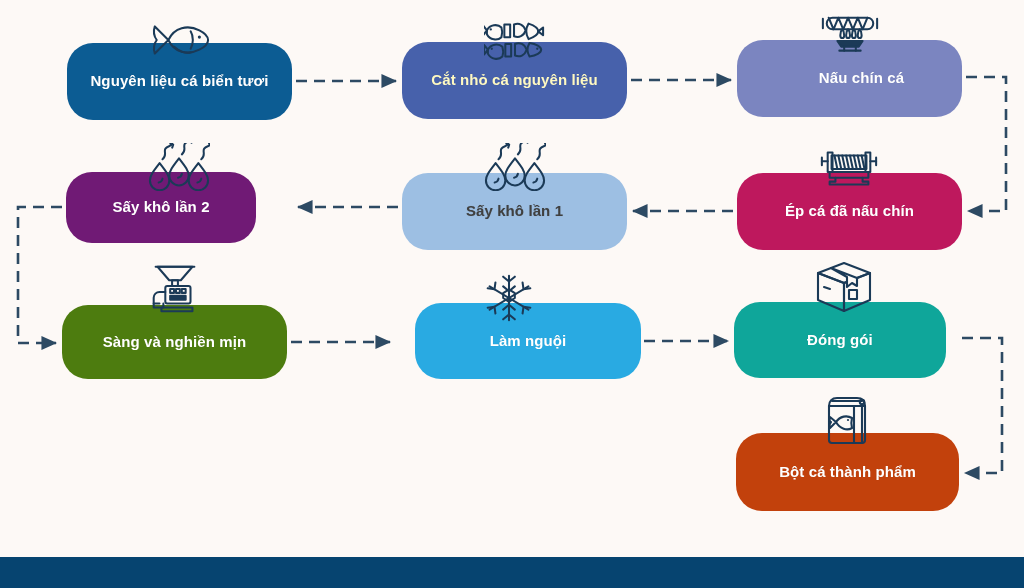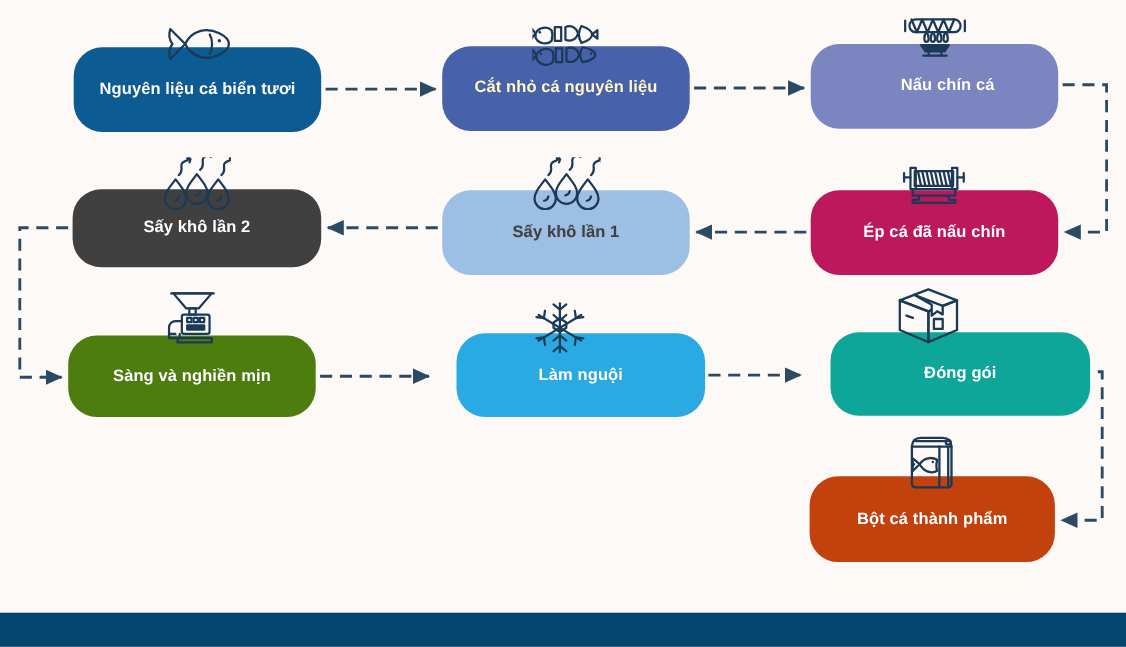--- a/index.html
+++ b/index.html
@@ -153,21 +153,21 @@
           <path d="M11,40 a5,5 0 0 0 4,-4"></path>
           <path d="M32,15 c-7,9 -10,13 -10,18 a10,10 0 0 0 20,0 c0,-5 -3,-9 -10,-18 z"></path>
           <path d="M35,11 c5,-4 1,-8 3,-11 2,-3 6,-2 7,-5"></path>
           <path d="M43,-5 l3,1 -1,3"></path>
           <path d="M31,35 a5,5 0 0 0 4,-4"></path>
           <path d="M52,20 c-7,9 -10,13 -10,18 a10,10 0 0 0 20,0 c0,-5 -3,-9 -10,-18 z"></path>
           <path d="M55,16 c5,-4 1,-8 3,-11 2,-3 6,-2 7,-5"></path>
           <path d="M63,0 l3,1 -1,3"></path>
           <path d="M51,40 a5,5 0 0 0 4,-4"></path>
         </svg></div>
-      <div class="node" style="left: 66px; top: 172px; width: 226px; height: 71px; background: #404040;">
+      <div class="node" style="left: 66px; top: 172px; width: 190px; height: 71px; background: #701a75;">
         <div class="node-label" style="color: rgb(255, 255, 255);">Sấy khô lần 2</div>
       </div>
       <div class="node-icon" style="left: 148px; top: 143px; width: 62px; height: 48px;"><svg width="62" height="48" viewBox="0 0 64 48" fill="none" stroke="#1b3a57" stroke-width="2.1" stroke-linecap="round" stroke-linejoin="round" xmlns="http://www.w3.org/2000/svg">
           <path d="M12,20 c-7,9 -10,13 -10,18 a10,10 0 0 0 20,0 c0,-5 -3,-9 -10,-18 z"></path>
           <path d="M15,16 c5,-4 1,-8 3,-11 2,-3 6,-2 7,-5"></path>
           <path d="M23,0 l3,1 -1,3"></path>
           <path d="M11,40 a5,5 0 0 0 4,-4"></path>
           <path d="M32,15 c-7,9 -10,13 -10,18 a10,10 0 0 0 20,0 c0,-5 -3,-9 -10,-18 z"></path>
           <path d="M35,11 c5,-4 1,-8 3,-11 2,-3 6,-2 7,-5"></path>
           <path d="M43,-5 l3,1 -1,3"></path>
@@ -199,21 +199,21 @@
       <div class="node-icon" style="left: 478px; top: 272px; width: 62px; height: 52px;"><svg width="62" height="52" viewBox="0 0 64 52" fill="none" stroke="#1b3a57" stroke-width="2.1" stroke-linecap="round" stroke-linejoin="round" xmlns="http://www.w3.org/2000/svg">
           <path d="M32,3 v46"></path>
           <path d="M12,14 L52,38"></path>
           <path d="M52,14 L12,38"></path>
           <path d="M32,9 l-6,-5 M32,9 l6,-5 M32,43 l-6,5 M32,43 l6,5"></path>
           <path d="M32,19 l-6,-5 M32,19 l6,-5 M32,33 l-6,5 M32,33 l6,5"></path>
           <path d="M17,17 l-7,-1 M17,17 l1,-7 M47,35 l7,1 M47,35 l-1,7"></path>
           <path d="M47,17 l7,-1 M47,17 l-1,-7 M17,35 l-7,1 M17,35 l1,7"></path>
           <path d="M26,22 l6,4 6,-4 v-5 l-6,-4 -6,4 z" transform="translate(0,4)"></path>
         </svg></div>
-      <div class="node" style="left: 755px; top: 302px; width: 236px; height: 76px; background: rgb(15, 166, 154);">
+      <div class="node" style="left: 734px; top: 302px; width: 212px; height: 76px; background: rgb(15, 166, 154);">
         <div class="node-label" style="color: rgb(255, 255, 255);">Đóng gói</div>
       </div>
       <div class="node-icon" style="left: 812px; top: 260px; width: 64px; height: 54px;"><svg width="64" height="54" viewBox="0 0 64 54" fill="none" stroke="#1b3a57" stroke-width="2.1" stroke-linecap="round" stroke-linejoin="round" xmlns="http://www.w3.org/2000/svg">
           <path d="M32,3 L58,13 L32,23 L6,13 z"></path>
           <path d="M6,13 v27 l26,11 V23 z"></path>
           <path d="M58,13 v27 L32,51 V23 z"></path>
           <path d="M19,8 L45,18 L45,26 L40,23 L35,27 L35,17 z" fill="#fdf9f6"></path>
           <path d="M37,30 h8 v9 h-8 z"></path>
           <path d="M12,27 l6,2"></path>
         </svg></div>

